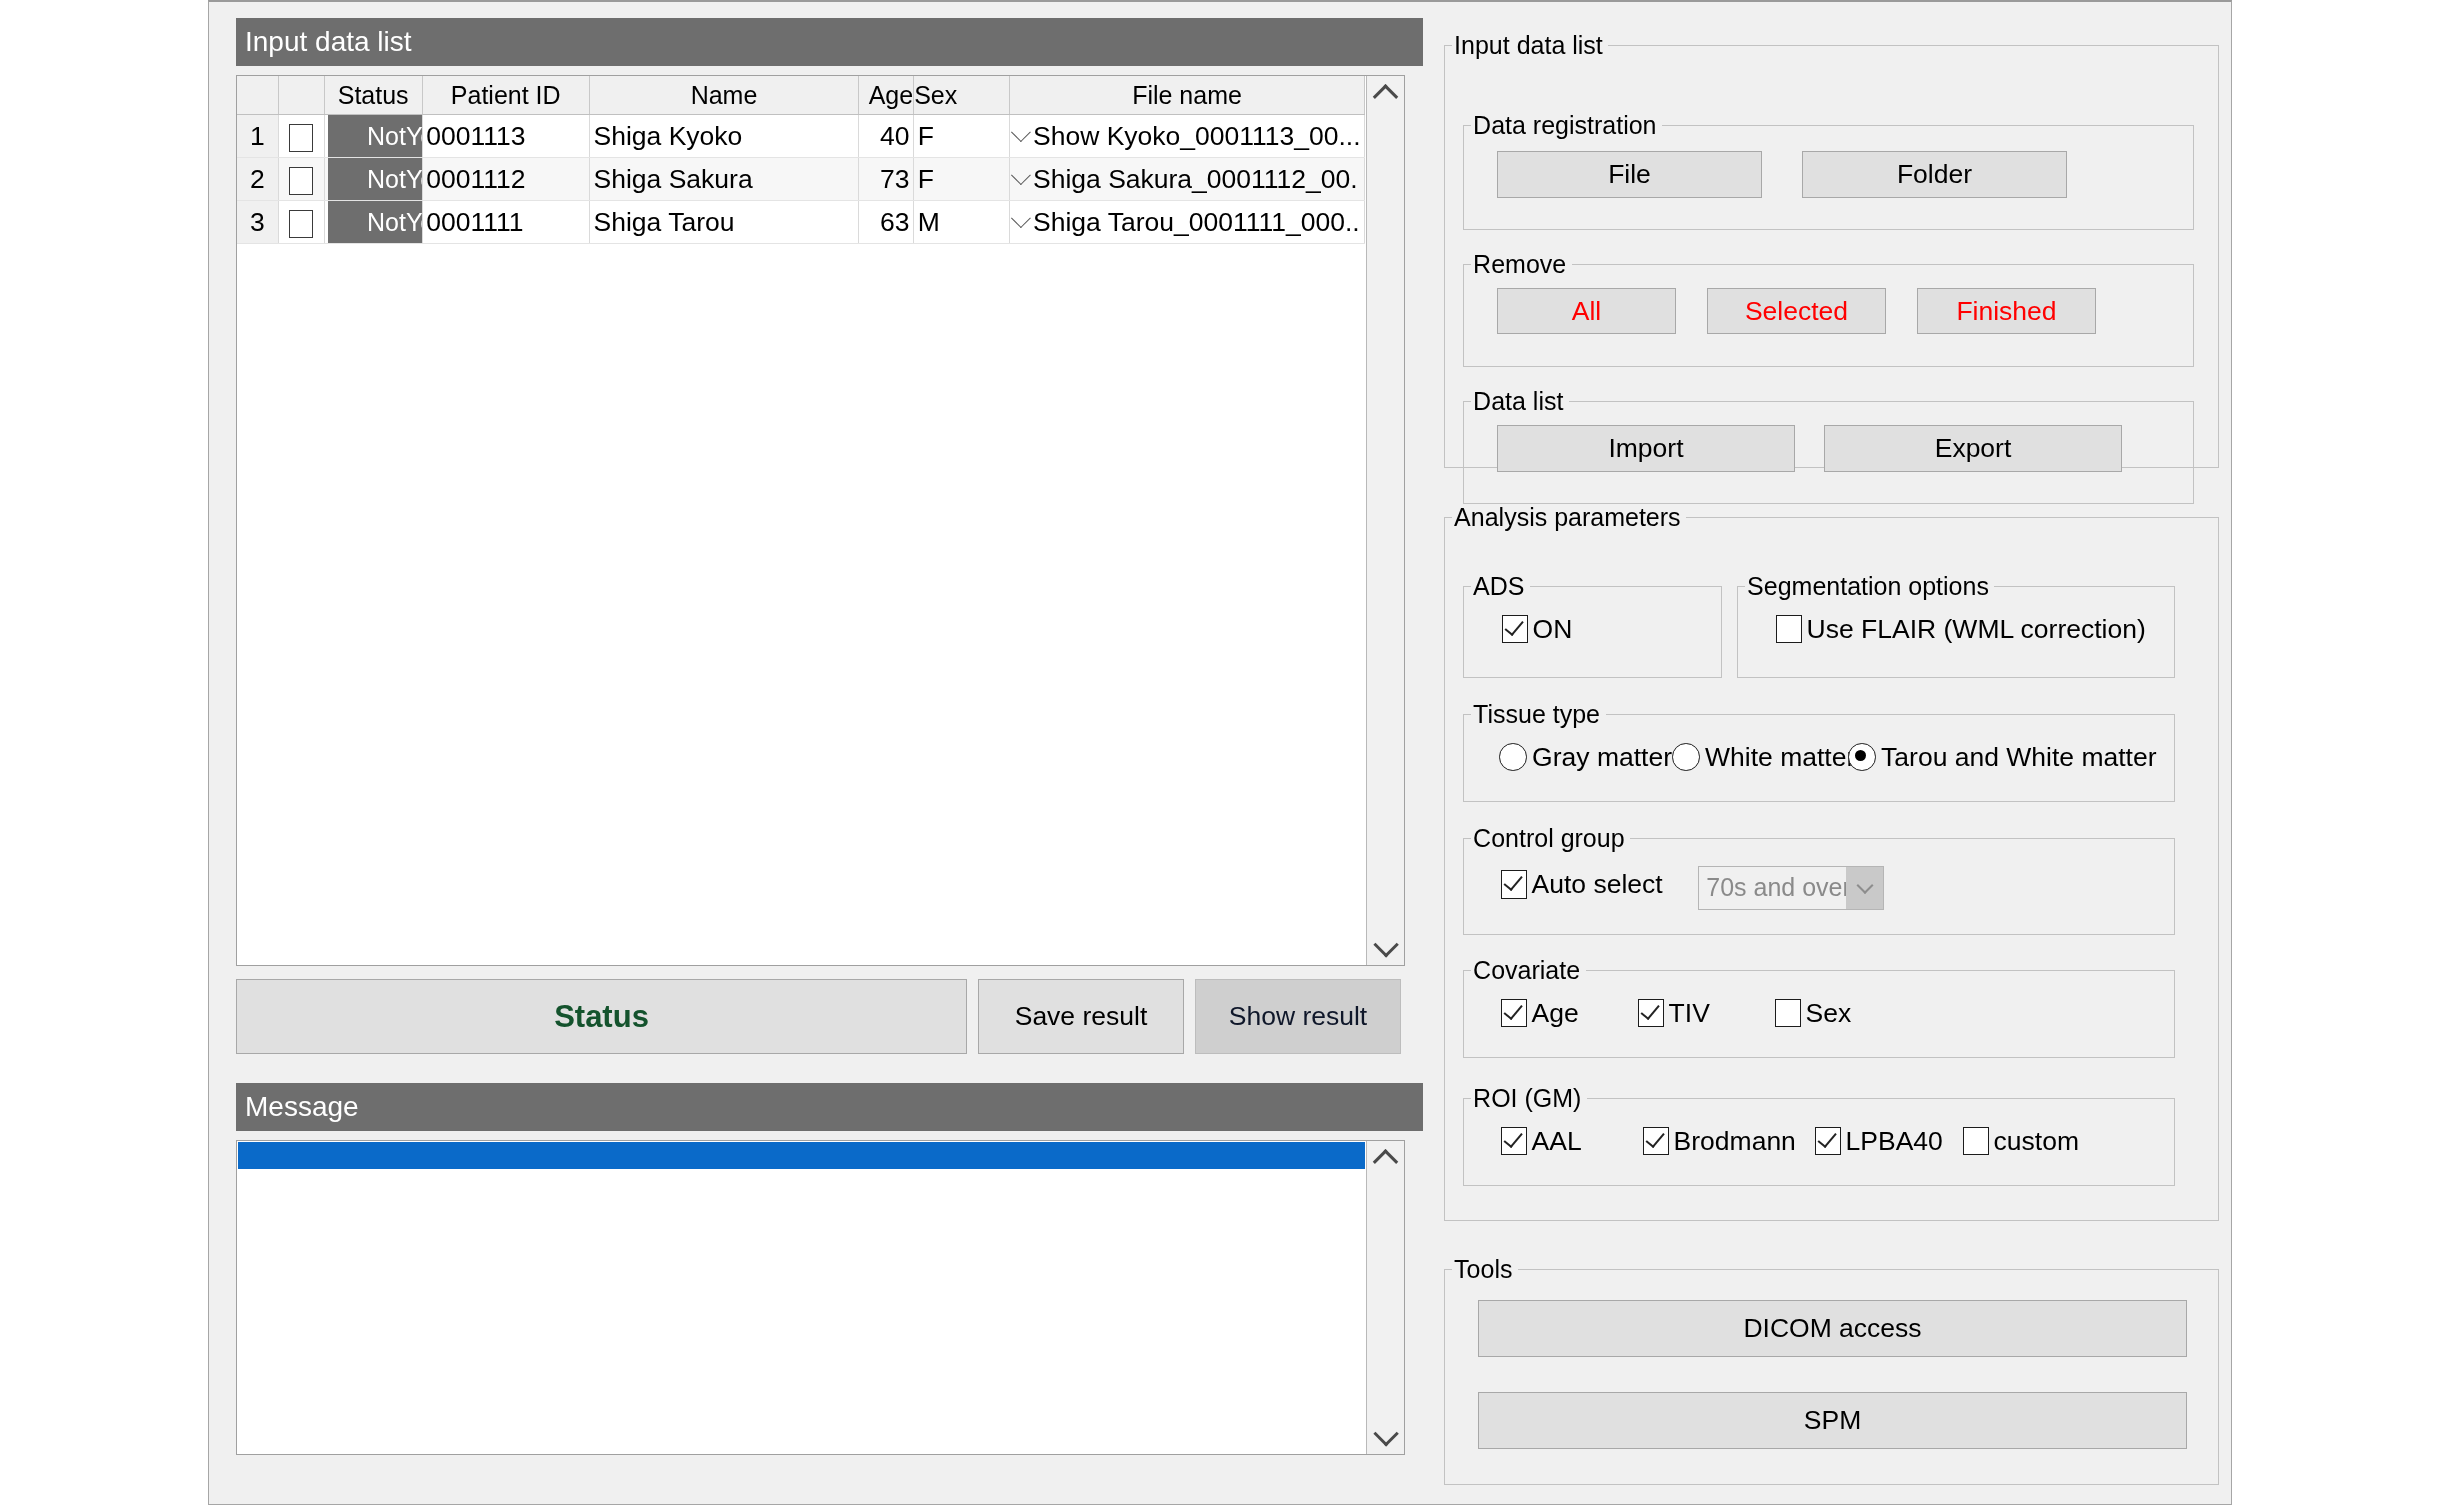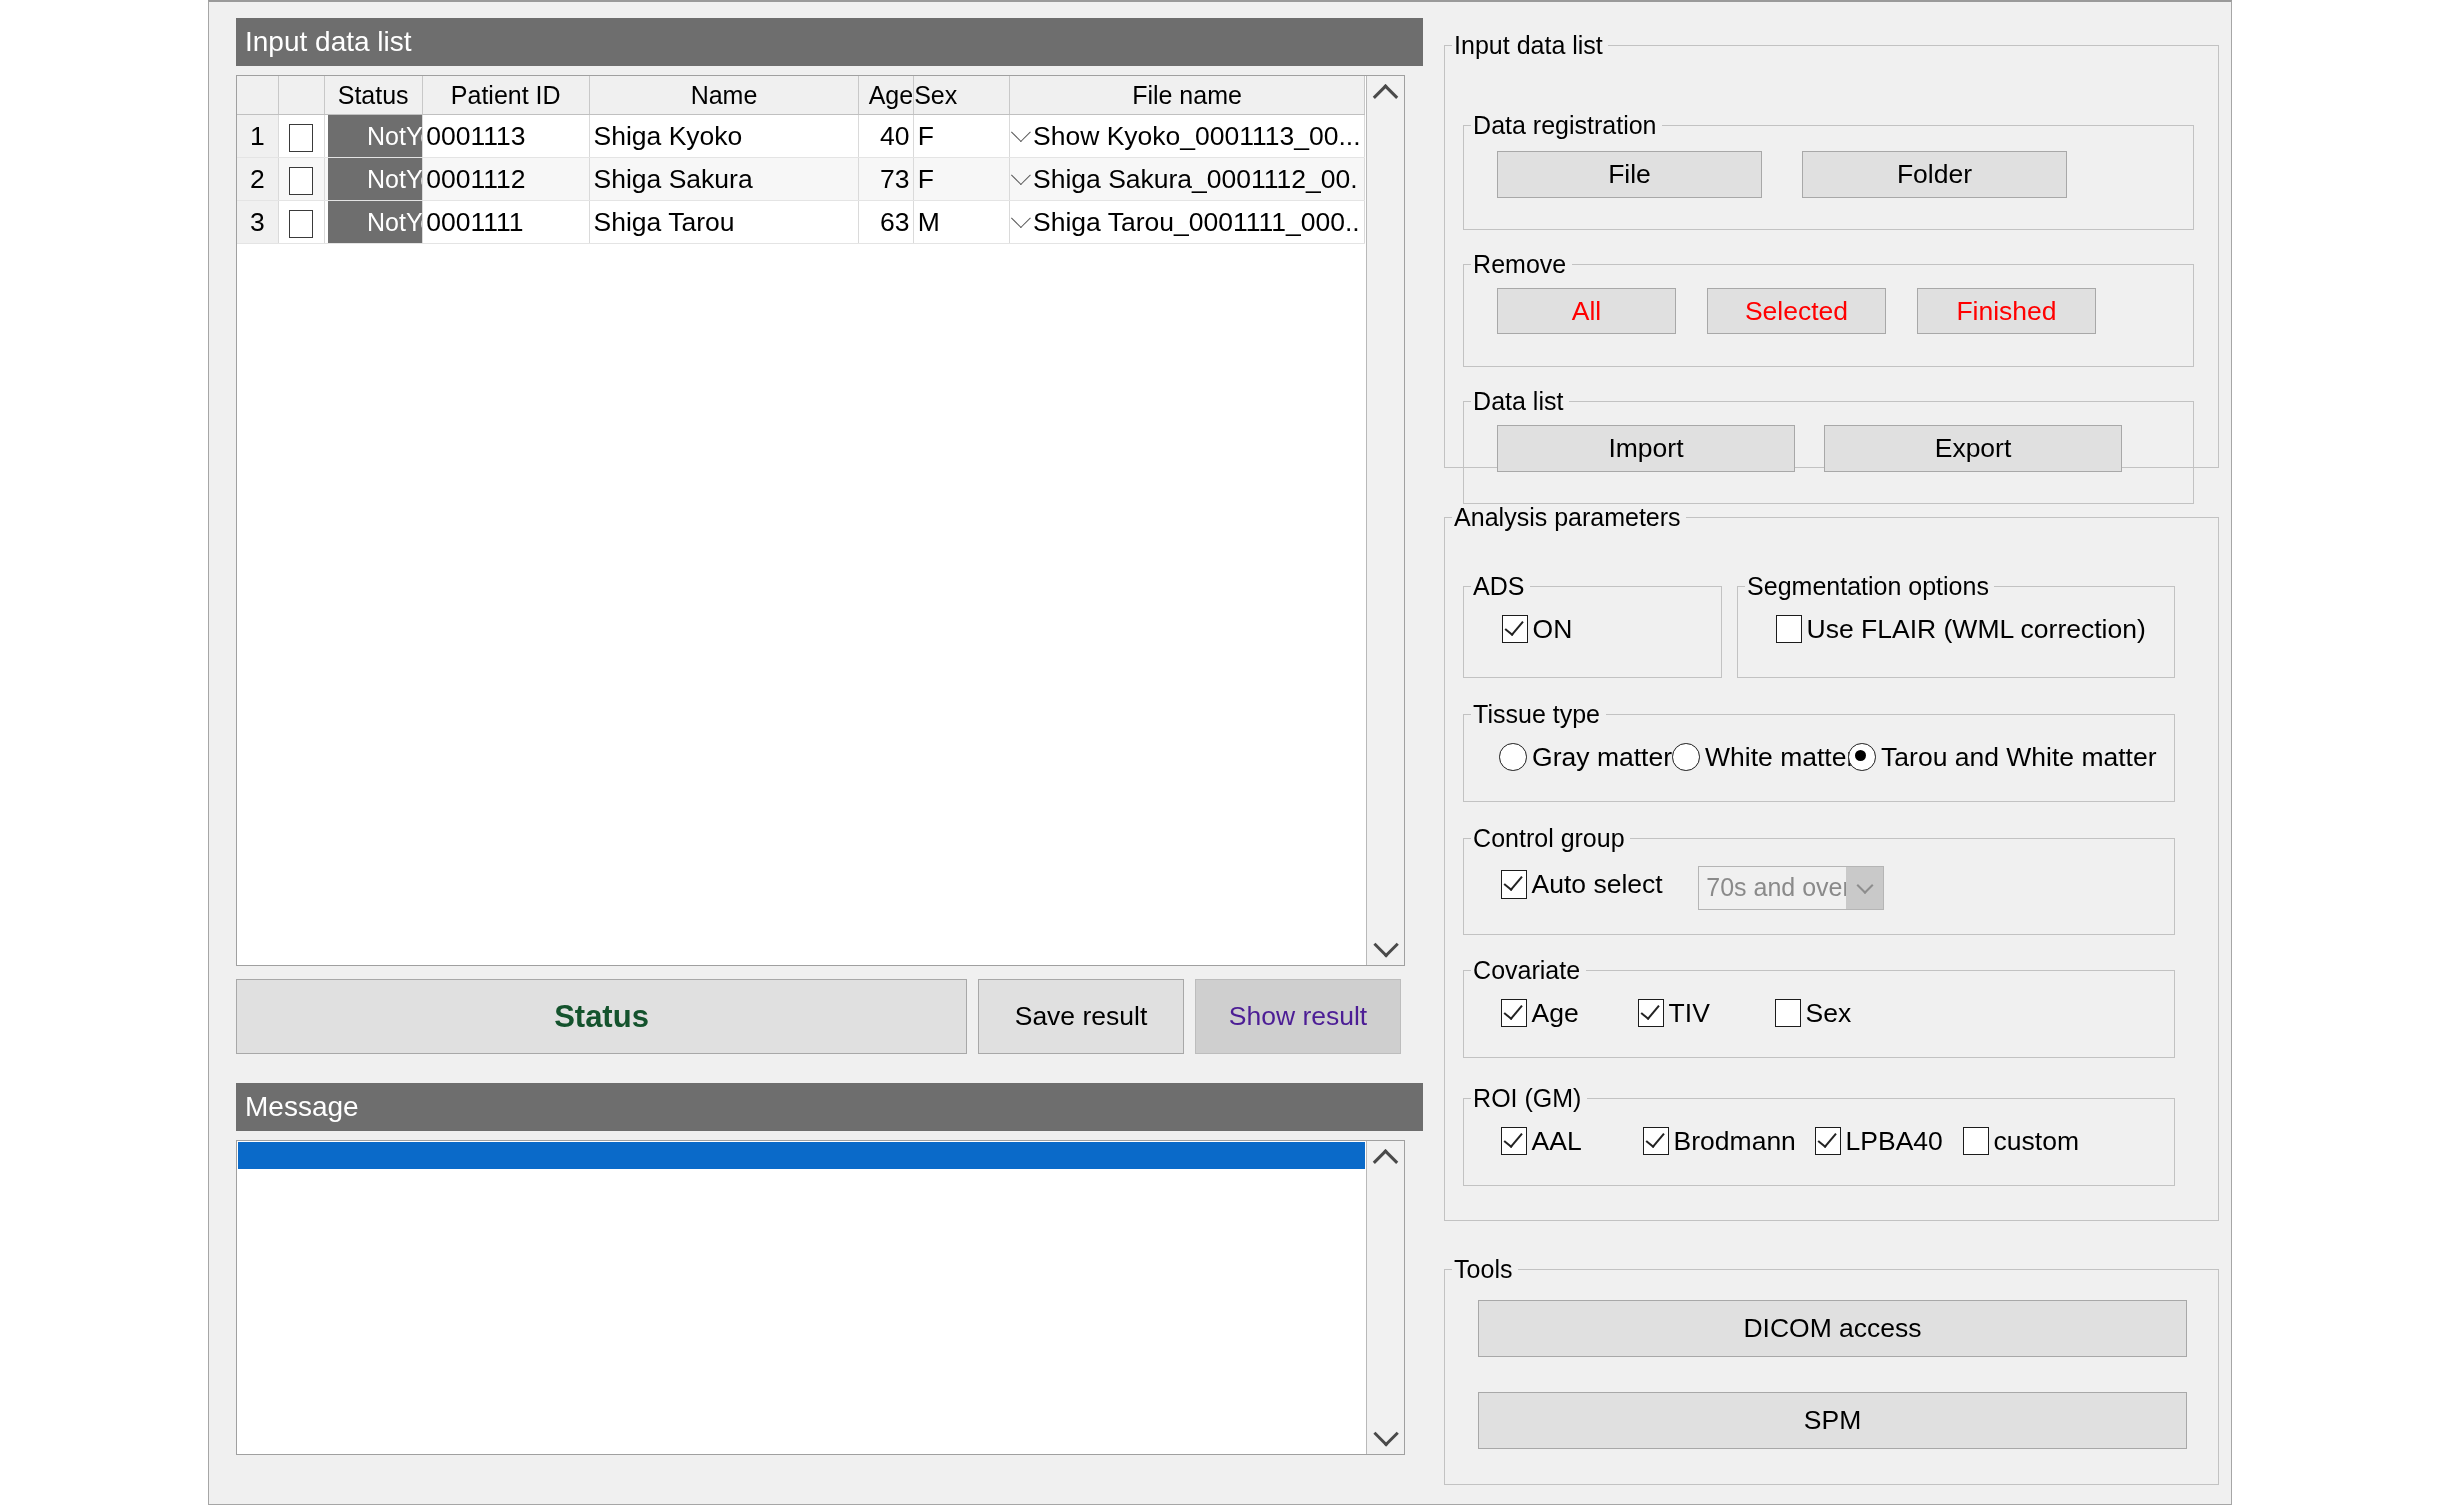--- a/index.html
+++ b/index.html
@@ -151,21 +151,21 @@
     background: #e0e0e0;
     border: 0.9px solid #a8a8a8;
     box-sizing: border-box;
     display: flex; align-items: center; justify-content: center;
     font-size: 27px;
     color: #000;
     cursor: default;
   }
   #btn-analyze { flex: 0 0 731px; color: #14532d; font-weight: bold; font-size: 31px;}
   #btn-save { flex: 0 0 206px; font-size: 26.5px;}
-  #btn-show { flex: 0 0 206px; font-size: 26.5px; color:#4c1d95; background:#cfcfcf; border-color:#bdbdbd;}
+  #btn-show { flex: 0 0 206px; font-size: 26.5px; color:#0f172a; background:#cfcfcf; border-color:#bdbdbd;}
 
   
   #msg-wrap { margin-top: 29px; }
   #msg-box {
     position: relative;
     margin-top: 9px;
     width: 1169px; height: 315px;
     background: #ffffff;
     border: 0.9px solid #a0a0a0;
     box-sizing: border-box;

